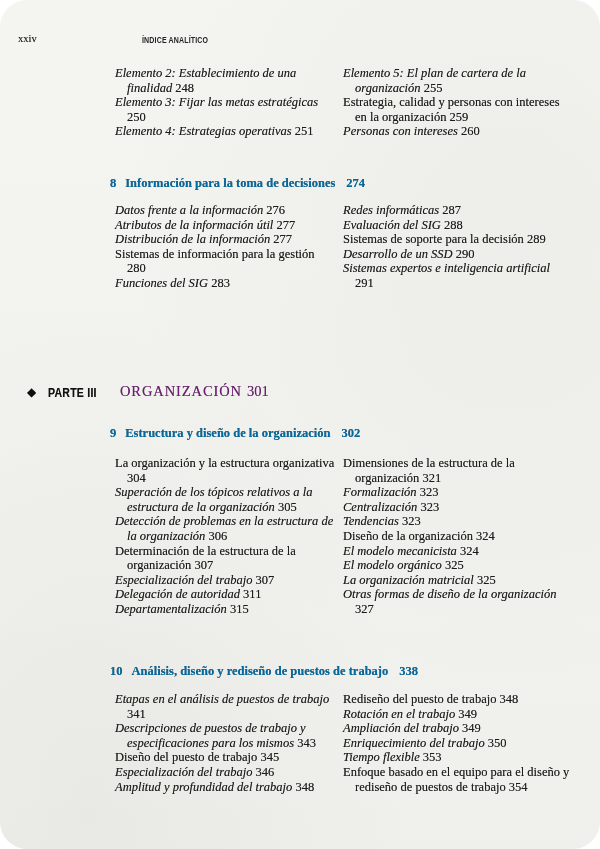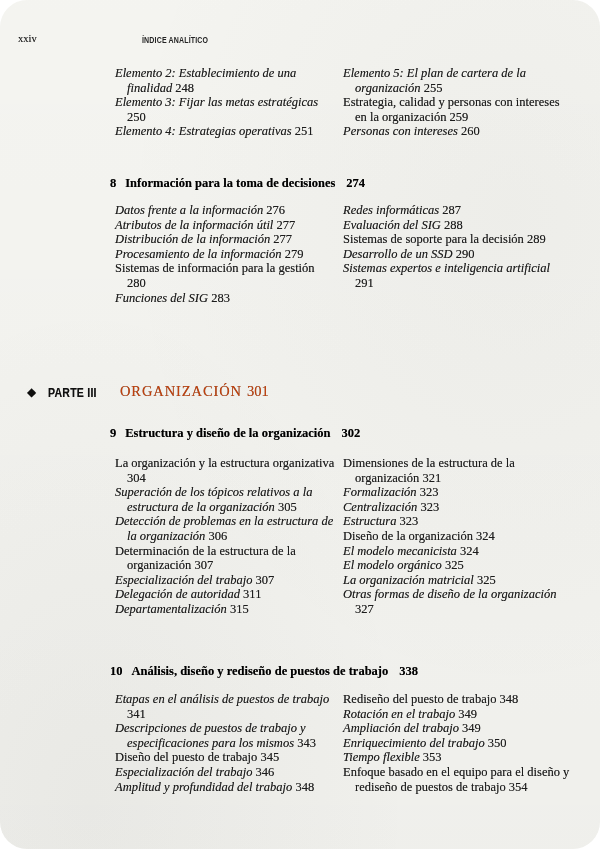--- a/index.html
+++ b/index.html
@@ -19,31 +19,31 @@
   .folio{position:absolute;left:18px;top:33px;font-size:10.5px;}
   .runhead{
     position:absolute;left:142px;top:35px;
     font-family:"Liberation Sans",sans-serif;font-size:9px;font-weight:700;
     letter-spacing:0.2px;transform:scaleX(0.78);transform-origin:left top;color:#242424;
   }
   .col{position:absolute;font-size:12.5px;line-height:14.6px;}
   .entry{padding-left:12px;text-indent:-12px;}
   .entry.it .etext{font-style:italic;}
   .epage{font-style:normal;}
-  .chap{position:absolute;left:110px;font-weight:700;font-size:12.5px;color:#000000;}
+  .chap{position:absolute;left:110px;font-weight:700;font-size:12.5px;color:#0369a1;}
   .chap .title{margin-left:9px;}
   .chap .pg{margin-left:11px;}
   .part{position:absolute;left:0;top:383px;width:460px;height:22px;}
   .part .diamond{position:absolute;left:27px;top:2px;font-size:12px;color:#0e0e0e;}
   .part .plabel{
     position:absolute;left:48px;top:2px;
     font-family:"Liberation Sans",sans-serif;font-weight:700;font-size:13.5px;
     transform:scaleX(0.78);transform-origin:left top;color:#101010;letter-spacing:0.3px;
   }
-  .part .ptitle{position:absolute;left:120px;top:0;font-size:14.5px;letter-spacing:0.9px;color:#c2410c;}
+  .part .ptitle{position:absolute;left:120px;top:0;font-size:14.5px;letter-spacing:0.9px;color:#701a75;}
   .part .ppage{letter-spacing:0;margin-left:5px;}
 </style>
 </head>
 <body>
 
 <div class="page">
 
   <div class="folio txt">xxiv</div>
   <div class="runhead">ÍNDICE ANALÍTICO</div>
 
@@ -58,21 +58,20 @@
       <div class="entry it"><span class="etext">Personas con intereses</span><span class="epage"> 260</span></div>
     </div>
 
   <div class="chap txt" style="top:176px;">
     <span class="num">8</span><span class="title">Información para la toma de decisiones</span><span class="pg">274</span>
   </div>
   <div class="col txt" style="left:115px;top:203px;width:220px;">
       <div class="entry it"><span class="etext">Datos frente a la información</span><span class="epage"> 276</span></div>
       <div class="entry it"><span class="etext">Atributos de la información útil</span><span class="epage"> 277</span></div>
       <div class="entry it"><span class="etext">Distribución de la información</span><span class="epage"> 277</span></div>
-      <div class="entry it"><span class="etext">Procesamiento de la información</span><span class="epage"> 279</span></div>
       <div class="entry"><span class="etext">Sistemas de información para la gestión</span><span class="epage"> 280</span></div>
       <div class="entry it"><span class="etext">Funciones del SIG</span><span class="epage"> 283</span></div>
     </div>
   <div class="col txt" style="left:343px;top:203px;width:228px;">
       <div class="entry it"><span class="etext">Redes informáticas</span><span class="epage"> 287</span></div>
       <div class="entry it"><span class="etext">Evaluación del SIG</span><span class="epage"> 288</span></div>
       <div class="entry"><span class="etext">Sistemas de soporte para la decisión</span><span class="epage"> 289</span></div>
       <div class="entry it"><span class="etext">Desarrollo de un SSD</span><span class="epage"> 290</span></div>
       <div class="entry it"><span class="etext">Sistemas expertos e inteligencia artificial</span><span class="epage"> 291</span></div>
     </div>
@@ -92,21 +91,21 @@
       <div class="entry it"><span class="etext">Detección de problemas en la estructura de la organización</span><span class="epage"> 306</span></div>
       <div class="entry"><span class="etext">Determinación de la estructura de la organización</span><span class="epage"> 307</span></div>
       <div class="entry it"><span class="etext">Especialización del trabajo</span><span class="epage"> 307</span></div>
       <div class="entry it"><span class="etext">Delegación de autoridad</span><span class="epage"> 311</span></div>
       <div class="entry it"><span class="etext">Departamentalización</span><span class="epage"> 315</span></div>
     </div>
   <div class="col txt" style="left:343px;top:456px;width:228px;">
       <div class="entry"><span class="etext">Dimensiones de la estructura de la organización</span><span class="epage"> 321</span></div>
       <div class="entry it"><span class="etext">Formalización</span><span class="epage"> 323</span></div>
       <div class="entry it"><span class="etext">Centralización</span><span class="epage"> 323</span></div>
-      <div class="entry it"><span class="etext">Estructura</span><span class="epage"> 323</span></div>
+      <div class="entry it"><span class="etext">Tendencias</span><span class="epage"> 323</span></div>
       <div class="entry"><span class="etext">Diseño de la organización</span><span class="epage"> 324</span></div>
       <div class="entry it"><span class="etext">El modelo mecanicista</span><span class="epage"> 324</span></div>
       <div class="entry it"><span class="etext">El modelo orgánico</span><span class="epage"> 325</span></div>
       <div class="entry it"><span class="etext">La organización matricial</span><span class="epage"> 325</span></div>
       <div class="entry it"><span class="etext">Otras formas de diseño de la organización</span><span class="epage"> 327</span></div>
     </div>
 
   <div class="chap txt" style="top:664px;">
     <span class="num">10</span><span class="title">Análisis, diseño y rediseño de puestos de trabajo</span><span class="pg">338</span>
   </div>

